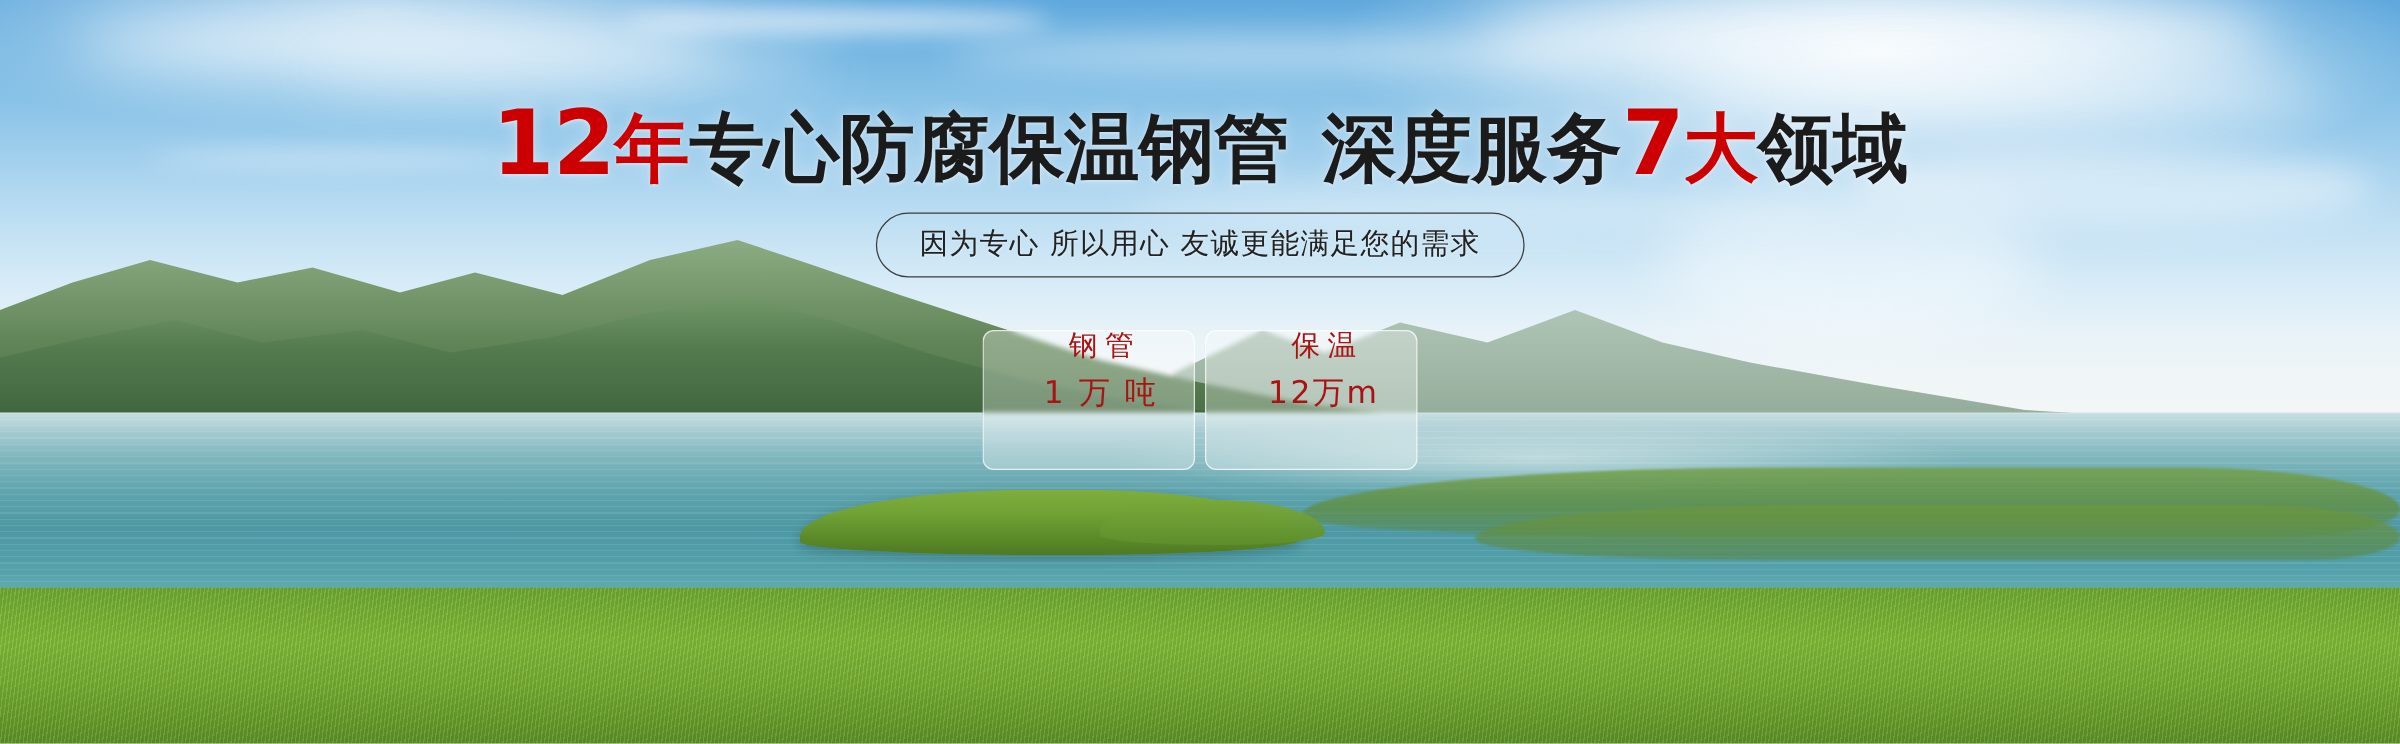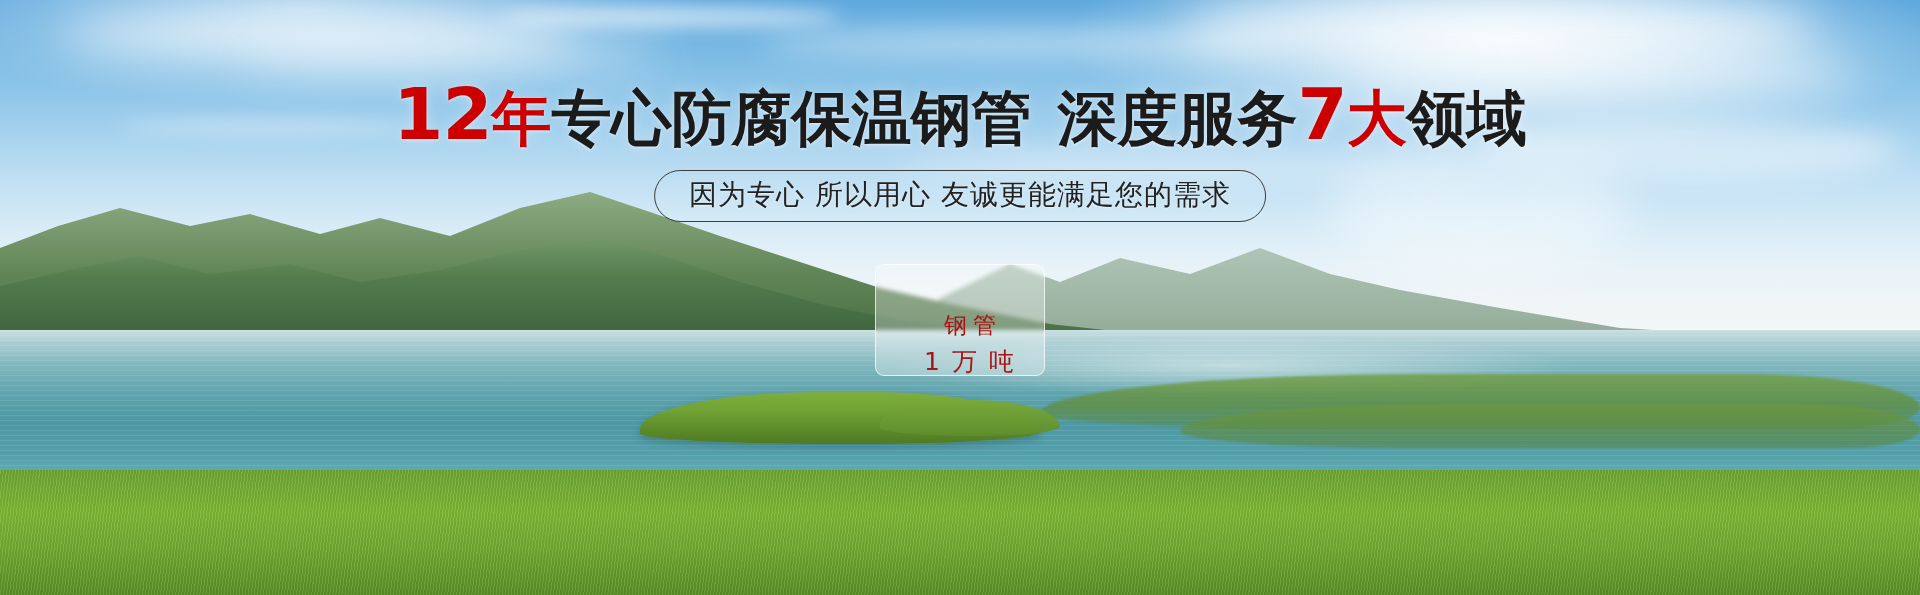--- a/index.html
+++ b/index.html
@@ -108,21 +108,21 @@
   .headline .gap{ display:inline-block; width:26px; }
 
   
   .pill{
     position:absolute;
     left:50%; transform:translateX(-50%);
     top:170px;
     padding:9px 34px 11px 34px;
     border:1.6px solid #3c3c3c;
     border-radius:30px;
-    font-size:28px;
+    font-size:23px;
     line-height:30px;
     color:#222;
     white-space:nowrap;
     letter-spacing:1px;
     text-shadow:0 1px 2px rgba(255,255,255,.5);
   }
 
   
   .cards{
     position:absolute;
@@ -134,21 +134,21 @@
   .card{
     width:170px;
     height:112px;
     border:1px solid rgba(255,255,255,.72);
     border-radius:9px;
     background:rgba(255,255,255,.30);
     backdrop-filter:blur(2px);
     display:flex;
     flex-direction:column;
     align-items:center;
-    justify-content:flex-end;
+    justify-content:flex-start;
     gap:12px;
     padding-left:20px;
   }
   .card .lbl{
     font-size:23px;
     line-height:24px;
     color:#a81414;
     letter-spacing:6px;
     text-indent:6px;
     font-weight:normal;
@@ -273,16 +273,20 @@
   </div>
 
   <div class="cards">
 
     <div class="card">
       <div class="lbl">钢管</div>
       <div class="val"><span>1 万 吨</span></div>
     </div>
 
 
+    <div class="card">
+      <div class="lbl">保温</div>
+      <div class="val"><span>12万m</span></div>
+    </div>
 
   </div>
 
 </div>
 
 </body></html>

